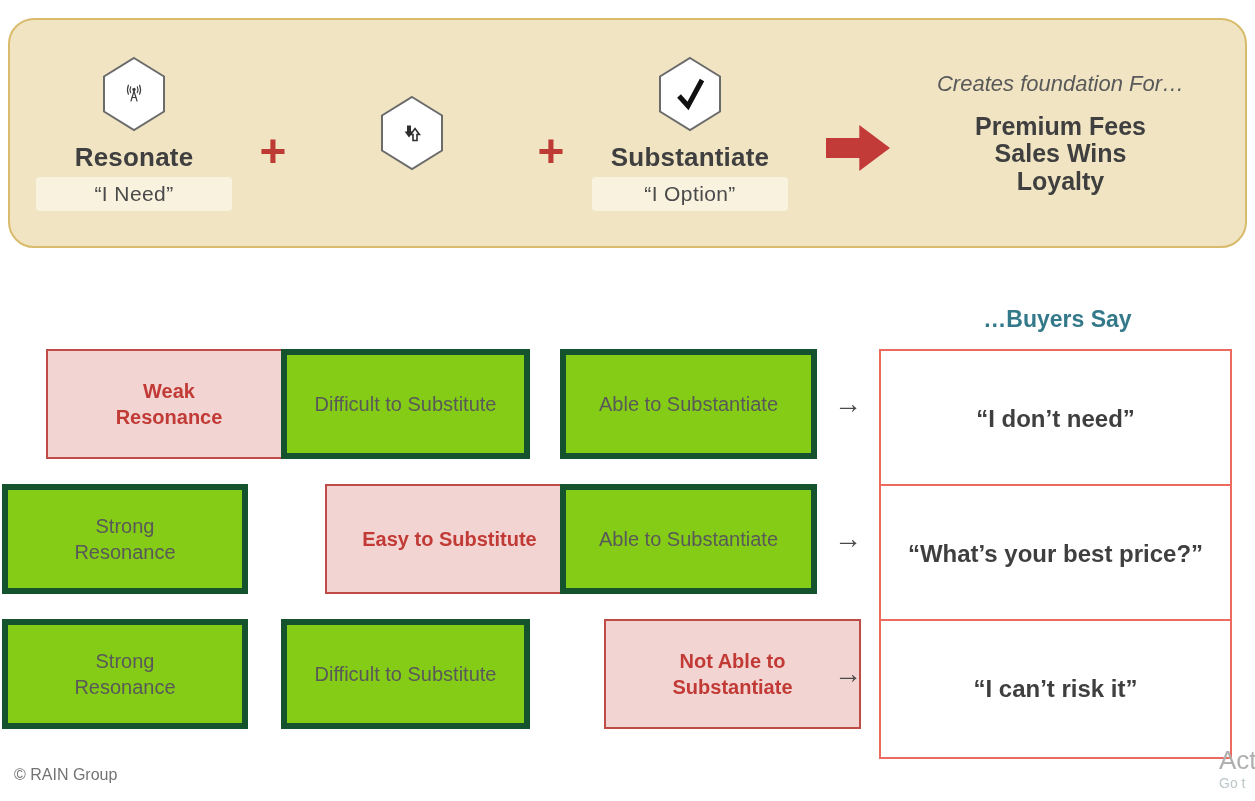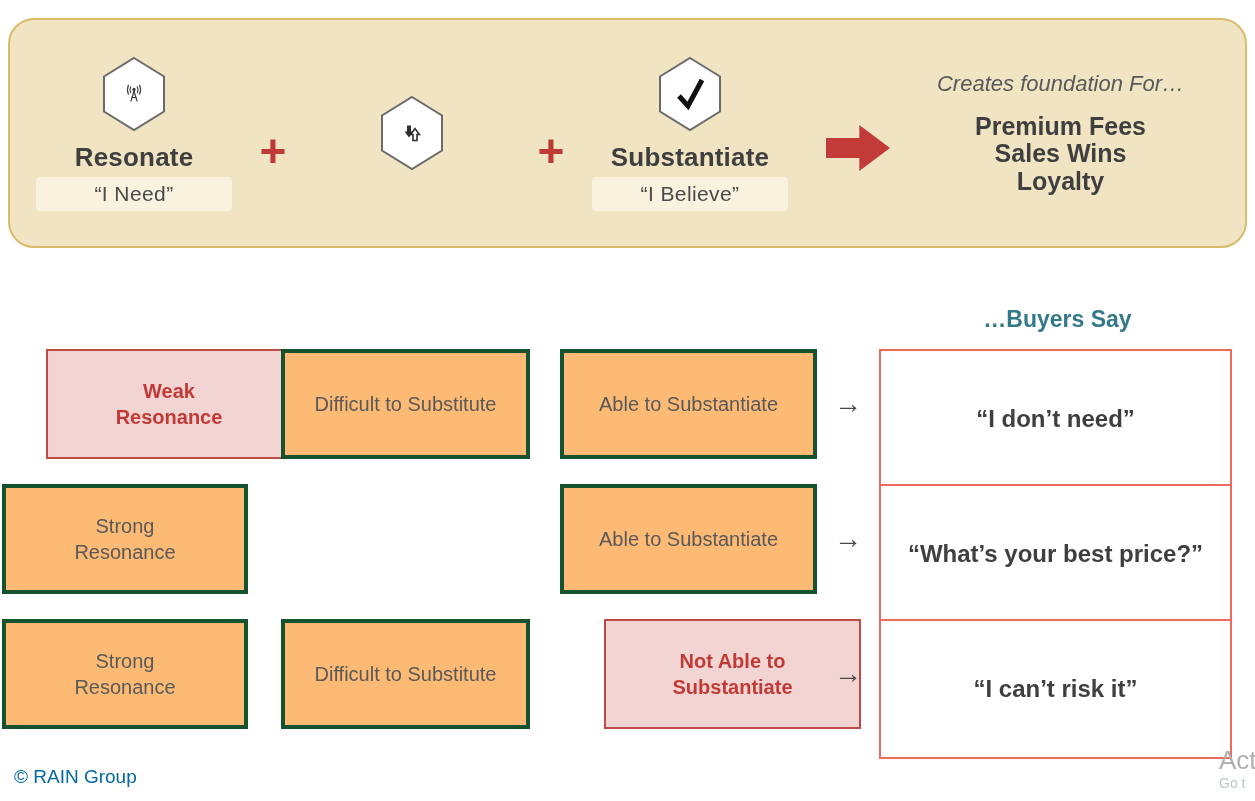--- a/index.html
+++ b/index.html
@@ -37,21 +37,21 @@
   .outcome-item { font-size:25px; font-weight:bold; color:#3F3F3F; line-height:1.1; }
   .outcome-item:first-of-type { margin-top:0; }
 
   
   .col-header { position:absolute; top:293px; font-size:23px; font-weight:bold; color:#33798A; text-align:center; }
   .col-header.left { left:0; width:866px; }
   .col-header.right { left:880px; width:355px;margin-top:13px; }
 
   
   .cell {
-    position:absolute; height:110px; background:#fdba74; border:4px solid #14532d;
+    position:absolute; height:110px; background:#84cc16; border:6px solid #14532d;
     display:flex; align-items:center; justify-content:center; text-align:center;
     font-size:20px; color:#595959; white-space:pre-line; line-height:1.3; padding:4px;
   }
   .cell.weak {
     background:#F2D5D2; border:2px solid #BF4B47; color:#C23A36; font-weight:bold;margin-left:44px;
   }
   .cell.c1 { left:2px;   width:246px; }
   .cell.c2 { left:281px; width:249px; }
   .cell.c3 { left:560px; width:257px; }
   .buyer-box {
@@ -60,21 +60,21 @@
     text-align:right; font-size:24px; font-weight:bold; color:#3F3F3F;
   }
   .row-arrow {
     position:absolute; left:822px; width:52px; height:110px;
     display:flex; align-items:center; justify-content:center;
     font-size:28px; color:#4a4a4a; font-weight:normal;
   }
   .r1 { top:349px; } .r2 { top:484px; } .r3 { top:619px; }
 
   
-  .copyright { position:absolute; left:14px; top:766px; font-size:19px; color:#0369a1; }
+  .copyright { position:absolute; left:14px; top:766px; font-size:16px; color:#737373; }
   .watermark { position:absolute; left:1219px; top:745px; }
   .watermark-line1 { font-size:26px; color:#B0B0B0; line-height:30px; white-space:nowrap; }
   .watermark-line2 { font-size:14px; color:#BCC7C9; line-height:17px; white-space:nowrap; }
 </style>
 </head>
 <body>
 
 <div class="screen">
 
   <div class="banner">
@@ -110,21 +110,21 @@
     </div>
 
     <div class="plus">+</div>
 
     <div class="pillar">
       <svg class="hex-icon" width="66" height="76" viewBox="0 0 66 76">
         <polygon points="33,2 63,20.5 63,55.5 33,74 3,55.5 3,20.5" fill="#ffffff" stroke="#6b6b6b" stroke-width="2"></polygon>
         <path d="M22 40 L31 50 L45 24" fill="none" stroke="#111111" stroke-width="5" stroke-linecap="butt" stroke-linejoin="miter"></path>
       </svg>
       <div class="pillar-title">Substantiate</div>
-      <div class="quote-pill">“I Believe”</div>
+      <div class="quote-pill">“I Option”</div>
     </div>
 
     <div class="big-arrow-wrap">
       <div class="big-arrow"></div>
     </div>
 
     <div class="outcomes">
       <div class="outcomes-heading">Creates foundation For…</div>
       <div class="outcome-item">Premium Fees</div>
       <div class="outcome-item">Sales Wins</div>
@@ -136,20 +136,21 @@
 
   <div class="cell c1 r1 weak">Weak
 Resonance</div>
   <div class="cell c2 r1">Difficult to Substitute</div>
   <div class="cell c3 r1">Able to Substantiate</div>
   <div class="row-arrow r1">→</div>
   <div class="buyer-box r1">“I don’t need”</div>
 
   <div class="cell c1 r2">Strong
 Resonance</div>
+  <div class="cell c2 r2 weak">Easy to Substitute</div>
   <div class="cell c3 r2">Able to Substantiate</div>
   <div class="row-arrow r2">→</div>
   <div class="buyer-box r2">“What’s your best price?”</div>
 
   <div class="cell c1 r3">Strong
 Resonance</div>
   <div class="cell c2 r3">Difficult to Substitute</div>
   <div class="cell c3 r3 weak">Not Able to
 Substantiate</div>
   <div class="row-arrow r3">→</div>

